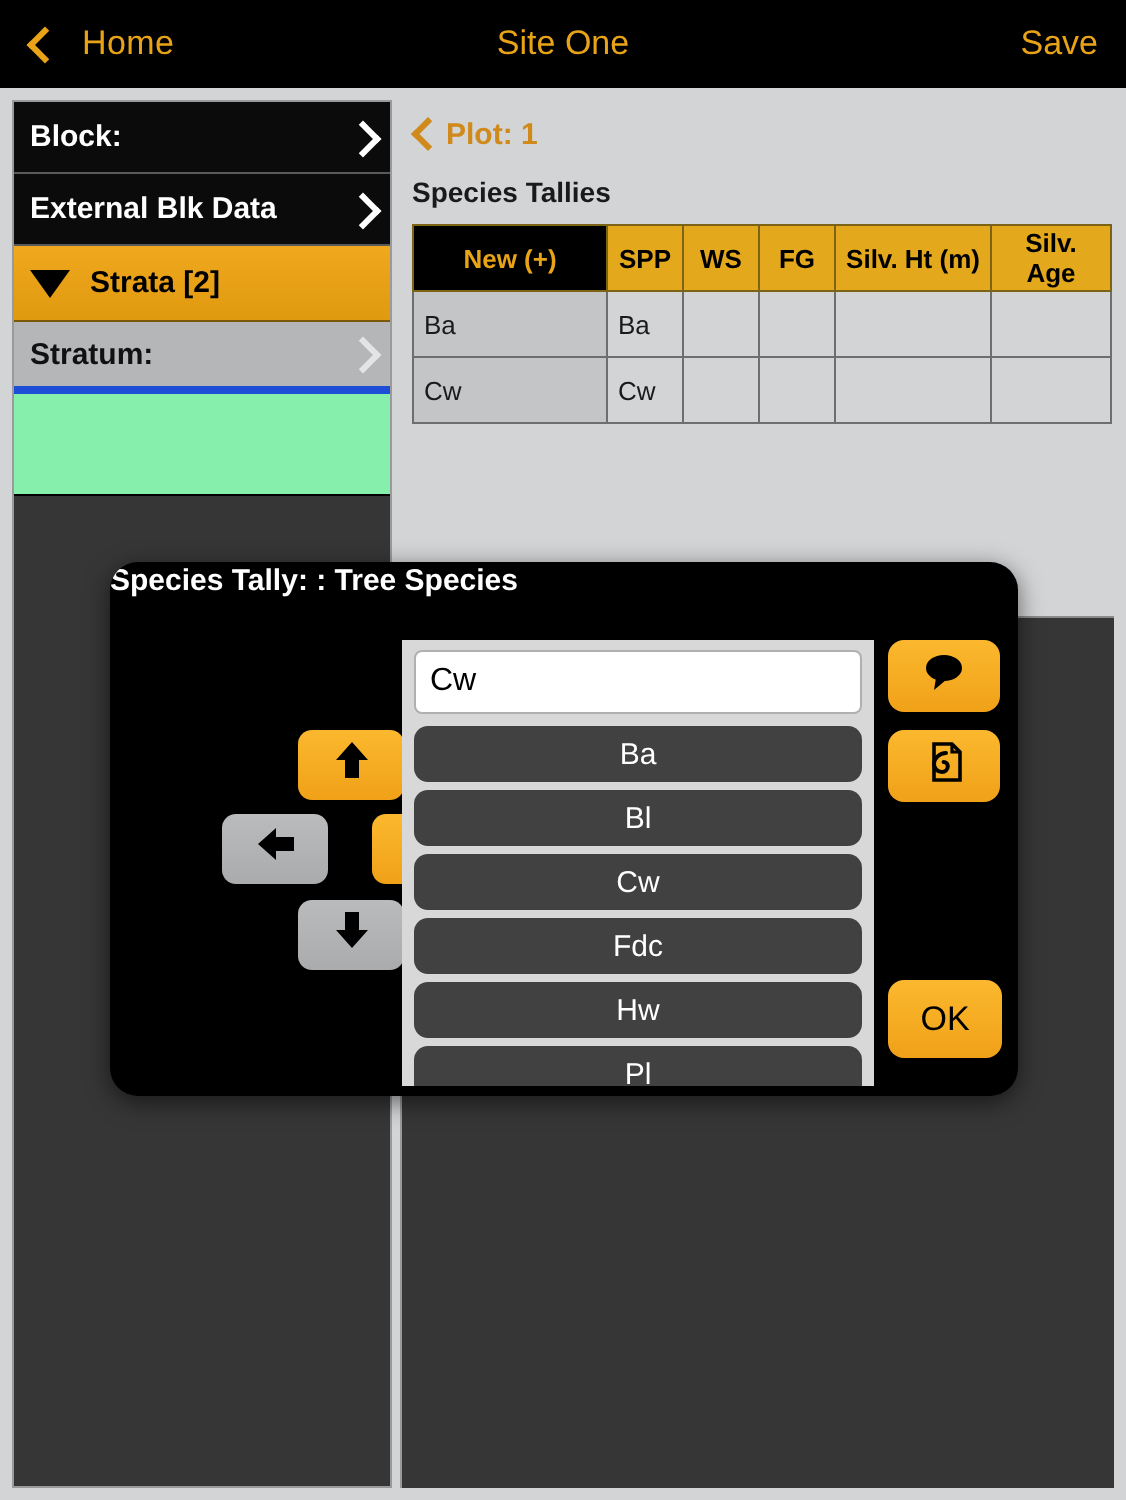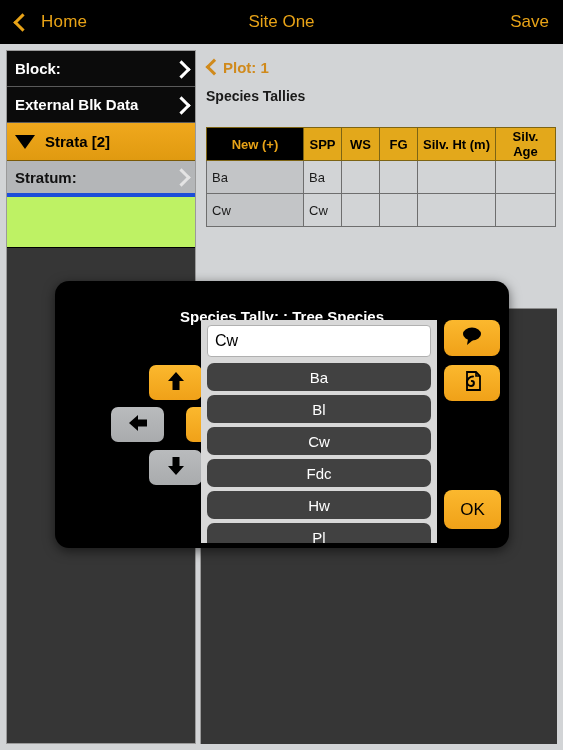--- a/index.html
+++ b/index.html
@@ -77,21 +77,21 @@
     height: 706px;
     background: #d2d4d6;
   }
 
   
   .sidebar {
     position: absolute;
     left: 6px; top: 6px;
     width: 190px;
     height: 694px;
-    background: #bef264;
+    background: #86efac;
     border: 1px solid #9a9a9a;
     box-sizing: border-box;
     overflow: hidden;
   }
   .side-row {
     position: relative;
     height: 36px;
     display: flex;
     align-items: center;
     padding: 0 8px;
@@ -193,21 +193,21 @@
   }
   .plot-label {
     font-size: 15px;
     color: #d08a1c;
     font-weight: bold;
   }
   .section-title {
     font-size: 14px;
     color: #1a1a1a;
     font-weight: bold;
-    padding: 8px 6px 23px 6px;
+    padding: 8px 6px 8px 6px;
   }
 
   
   .tally-table {
     margin: 0 2px 0 6px;
     border-collapse: collapse;
     width: 349px;
     table-layout: fixed;
   }
   .tally-table th, .tally-table td {
@@ -259,25 +259,25 @@
     left: 55px; top: 237px;
     width: 454px;
     height: 267px;
     background: #000000;
     border-radius: 14px;
     box-shadow: 0 3px 12px rgba(0,0,0,0.55);
     overflow: hidden;
     z-index: 50;
   }
   .modal-title {
-    text-align: center;
+    text-align: left;
     color: #ffffff;
     font-size: 15px;
     font-weight: bold;
-    padding-top: 27px;
+    padding-top: 1px;
   }
 
   
   .dpad {
     position: absolute;
     left: 56px; top: 84px;
     width: 128px;
     height: 120px;
   }
   .dbtn {

